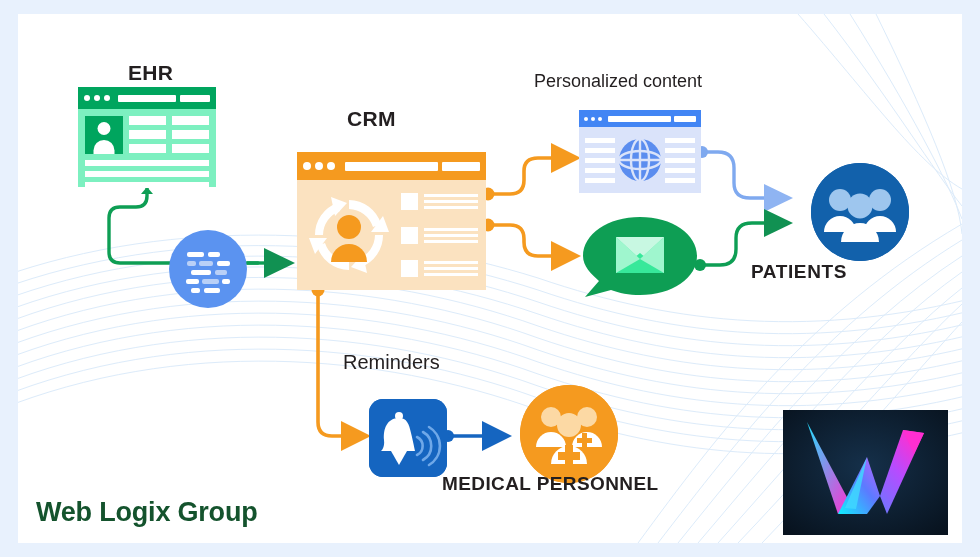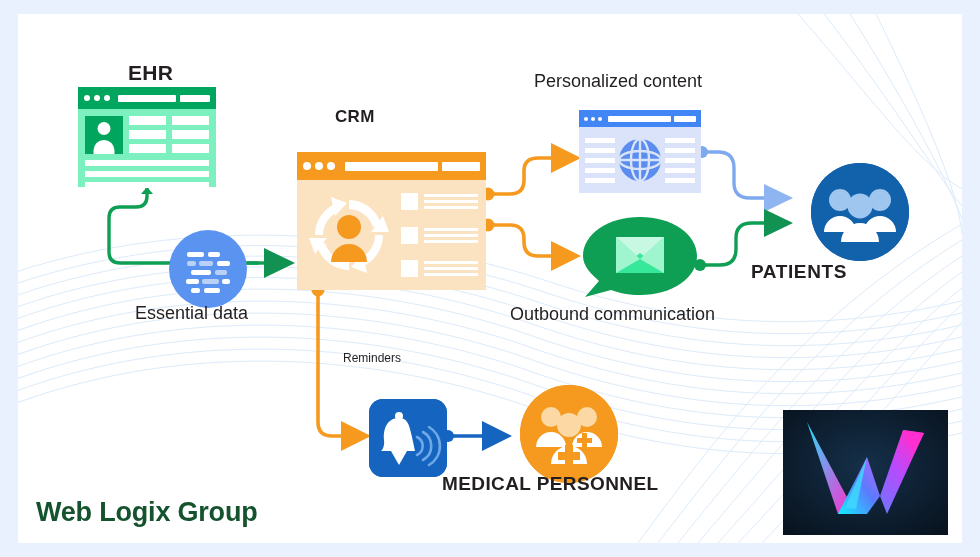--- a/index.html
+++ b/index.html
@@ -27,25 +27,25 @@
   .node { position: absolute; }
 
   
   .lbl {
     position: absolute;
     color: #231f20;
     white-space: nowrap;
   }
   .lbl-bold { font-weight: bold; }
   #lbl-ehr   { left: 110px; top: 47px;  font-size: 21px; font-weight: bold; letter-spacing: .3px; }
-  #lbl-crm   { left: 317px; top: 93px;  font-size: 17px; font-weight: bold; letter-spacing: .3px; }
+  #lbl-crm   { left: 329px; top: 93px;  font-size: 21px; font-weight: bold; letter-spacing: .3px; }
   #lbl-pers  { left: 516px; top: 57px;  font-size: 18px; text-align: right; }
   #lbl-ess   { left: 117px; top: 289px; font-size: 18px; }
   #lbl-out   { left: 492px; top: 290px; font-size: 18px; }
-  #lbl-rem   { left: 325px; top: 337px; font-size: 12px; }
+  #lbl-rem   { left: 325px; top: 337px; font-size: 20px; }
   #lbl-pat   { left: 733px; top: 247px; font-size: 19px; font-weight: bold; letter-spacing: .6px; }
   #lbl-med   { left: 424px; top: 459px; font-size: 19px; font-weight: bold; letter-spacing: .4px; }
   #lbl-brand { left: 18px;  top: 483px; font-size: 27px; font-weight: bold; color: #14532d; letter-spacing: -.2px; }
 
   
   #ehr { left: 60px; top: 73px; width: 138px; height: 100px; }
   .win-head { width: 100%; height: 22px; display: flex; align-items: center; padding: 0 6px; gap: 4px; }
   .dot { width: 6px; height: 6px; border-radius: 50%; background: #fff; flex: none; }
   .head-bar { height: 7px; background: #fff; border-radius: 1px; }
   .ehr-body { width: 100%; height: 78px; background: #7df0c0; padding: 7px; }
@@ -232,21 +232,20 @@
           <rect x="22" y="40" width="20" height="5" rx="2"></rect>
           <rect x="46" y="40" width="12" height="5" rx="2" fill="#b9d0f7"></rect>
           <rect x="17" y="49" width="13" height="5" rx="2"></rect>
           <rect x="33" y="49" width="17" height="5" rx="2" fill="#b9d0f7"></rect>
           <rect x="53" y="49" width="8" height="5" rx="2"></rect>
           <rect x="22" y="58" width="9" height="5" rx="2"></rect>
           <rect x="35" y="58" width="16" height="5" rx="2"></rect>
         </g>
       </svg>
     </div>
-    <div class="lbl" id="lbl-ess">Essential data</div>
 
     <div class="node" id="crm">
       <div class="win-head crm-head">
         <span class="dot"></span>
         <span class="dot"></span>
         <span class="dot"></span>
         <span class="head-bar" style="flex:1;margin-left:6px;height:9px;"></span>
         <span class="head-bar" style="width:38px;height:9px;"></span>
       </div>
       <div class="crm-body">
@@ -335,21 +334,20 @@
     <div class="node" id="email">
       <svg width="122" height="84" viewBox="0 0 122 84">
         <path d="M61 2 C93 2 118 19 118 41 C118 63 93 80 61 80 C50 80 40 78 32 75 L6 82 L20 66 C12 59 4 51 4 41 C4 19 29 2 61 2 Z" fill="#0e9e54"></path>
         <rect x="37" y="22" width="48" height="36" fill="#6cf3b5"></rect>
         <path d="M37 22 L61 44 L85 22 Z" fill="#c8f8e2"></path>
         <path d="M37 58 L61 38 L85 58 Z" fill="#37e89a"></path>
         <path d="M37 22 L61 44 L37 58 Z" fill="#9ff6ce"></path>
         <path d="M85 22 L61 44 L85 58 Z" fill="#9ff6ce"></path>
       </svg>
     </div>
-    <div class="lbl" id="lbl-out">Outbound communication</div>
 
     <div class="node" id="patients">
       <svg width="98" height="98" viewBox="0 0 98 98">
         <circle cx="49" cy="49" r="49" fill="#1261ab"></circle>
         <circle cx="29" cy="37" r="11" fill="#9ec6ee"></circle>
         <path d="M13 69 A16 16 0 0 1 45 69 Z" fill="#ffffff"></path>
         <circle cx="69" cy="37" r="11" fill="#9ec6ee"></circle>
         <path d="M53 69 A16 16 0 0 1 85 69 Z" fill="#ffffff"></path>
         <circle cx="49" cy="43" r="12.5" fill="#9ec6ee"></circle>
         <path d="M30 79 A19 19 0 0 1 68 79 Z" fill="#ffffff"></path>

